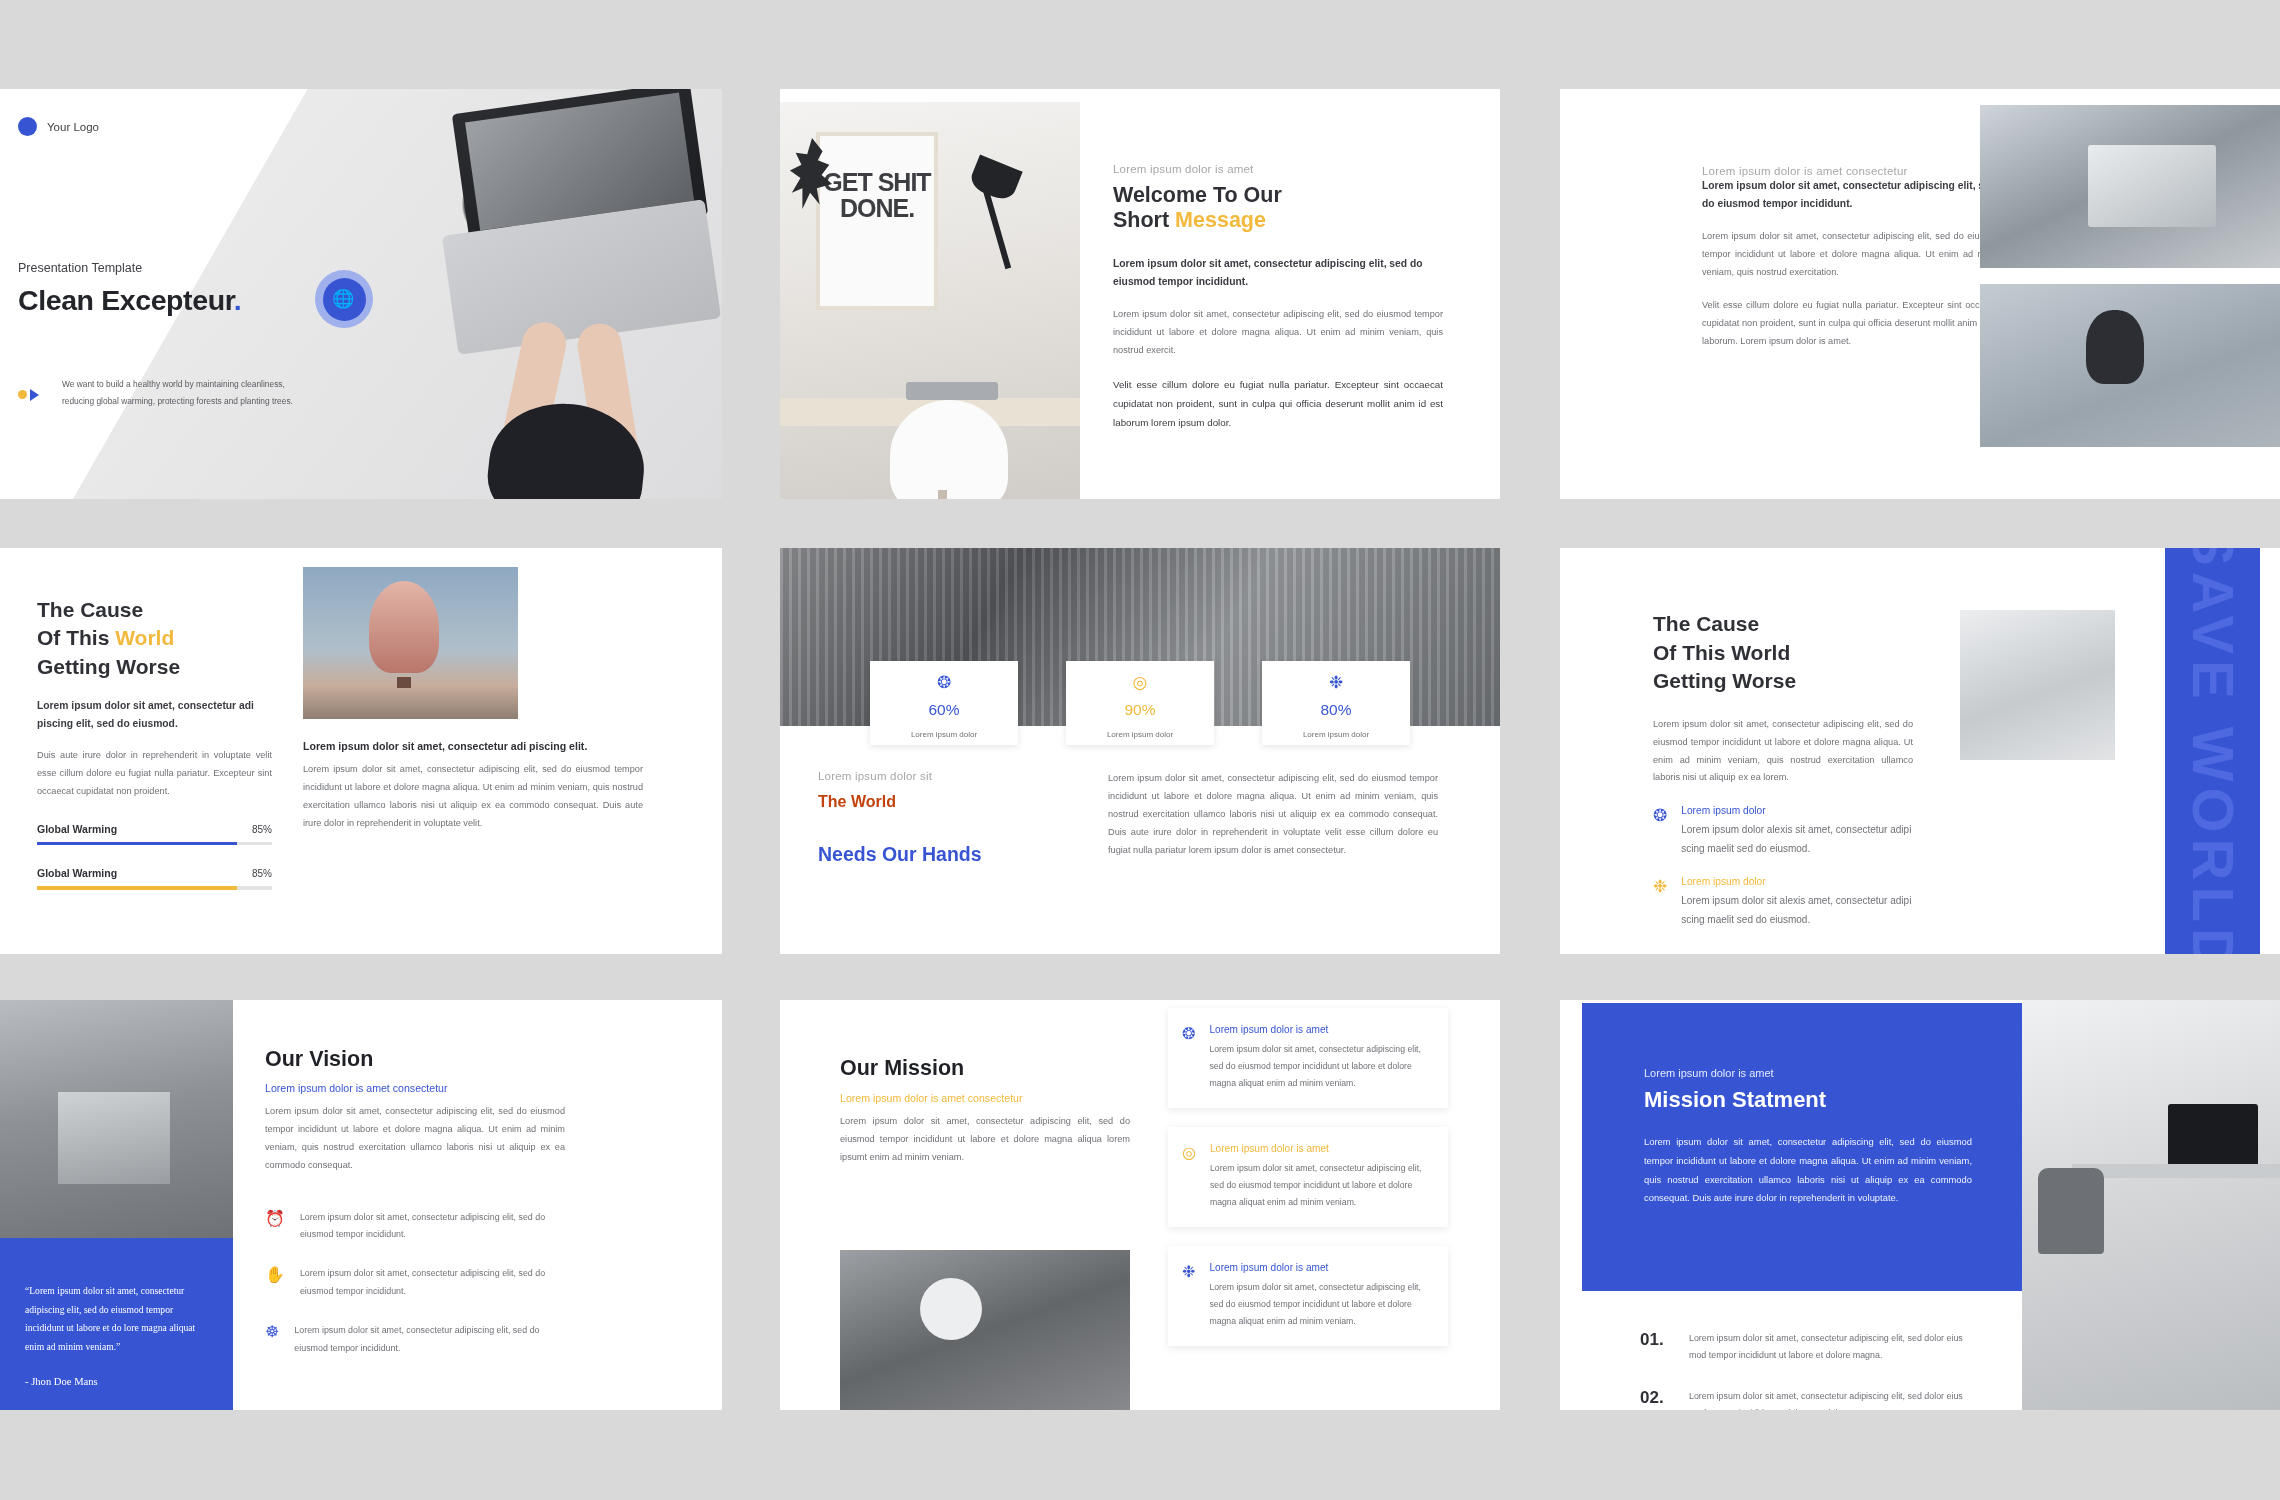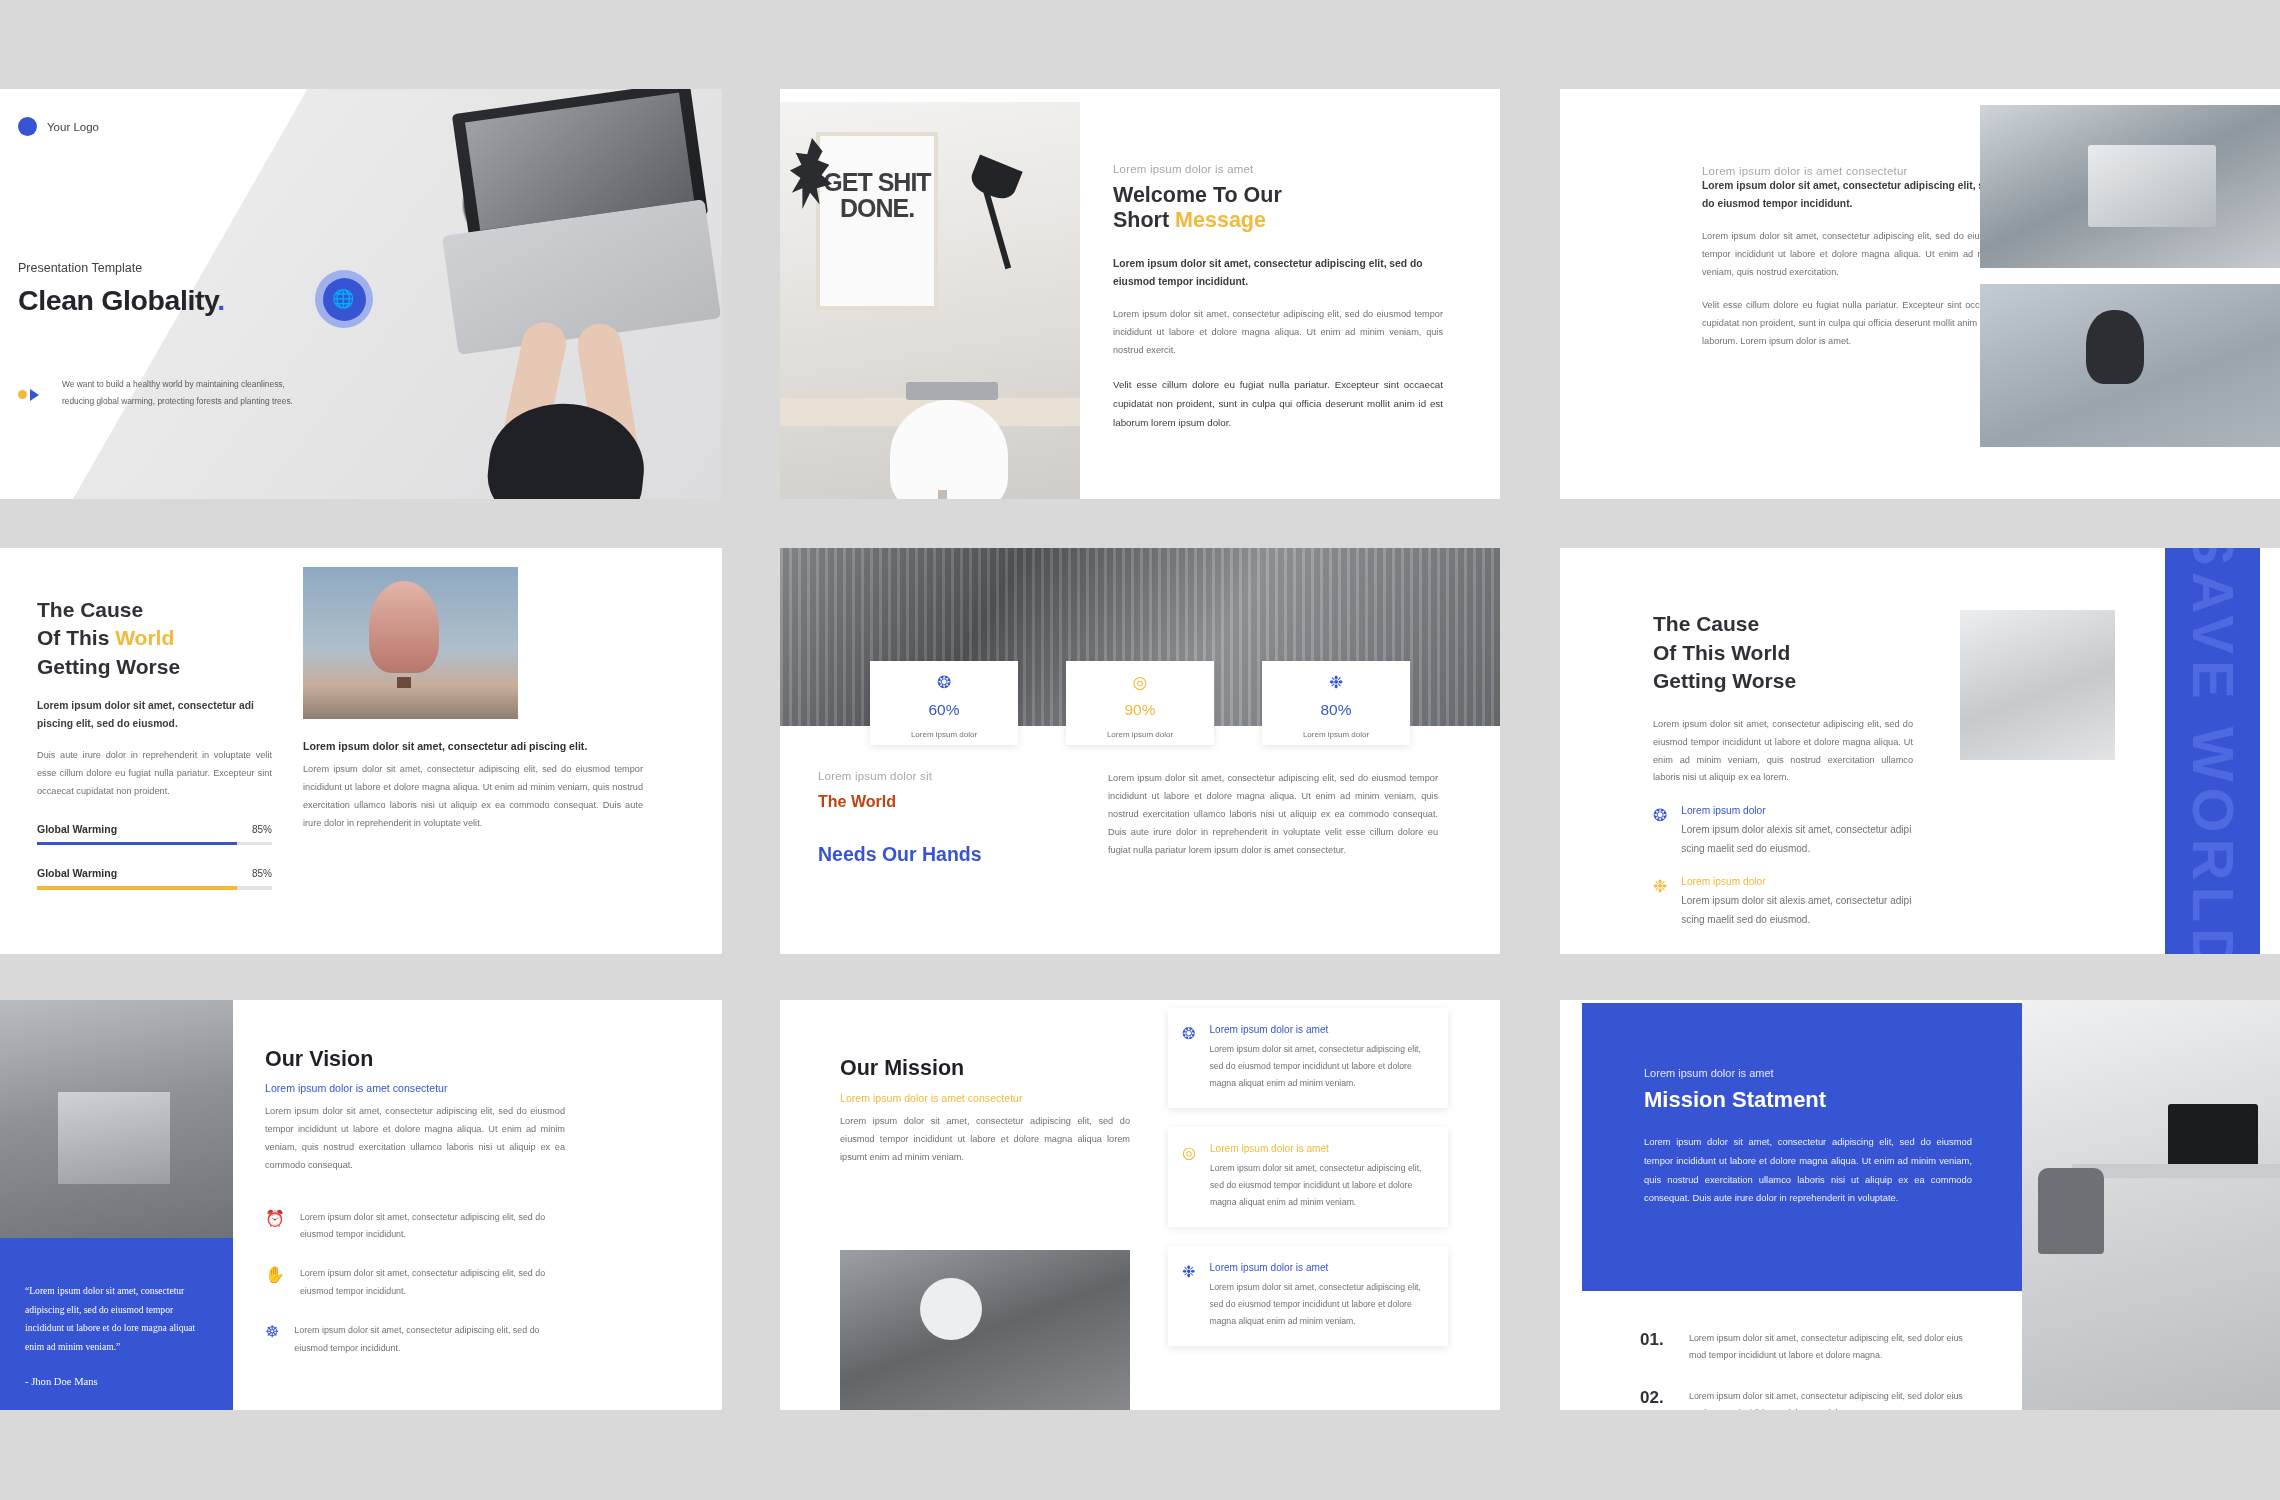--- a/index.html
+++ b/index.html
@@ -207,21 +207,21 @@
     </div>
     <div class="logo-row">
       <div class="logo-dot"></div>
       <div class="logo-txt">Your Logo</div>
     </div>
     <div class="s1-globe">
       <div class="s1-globe-in">🌐</div>
     </div>
     <div class="s1-title-block">
       <div class="s1-pre">Presentation Template</div>
-      <div class="s1-h1"><span>Clean Globality</span><span class="dot">.</span></div>
+      <div class="s1-h1"><span>Clean Excepteur</span><span class="dot">.</span></div>
     </div>
     <div class="s1-foot">
       <div class="s1-marks">
         <div class="mk-dot"></div>
         <div class="mk-arrow"></div>
       </div>
       <div class="s1-foot-t">We want to build a healthy world by maintaining cleanliness, reducing global warming, protecting forests and planting trees.</div>
     </div>
   </div>
 

